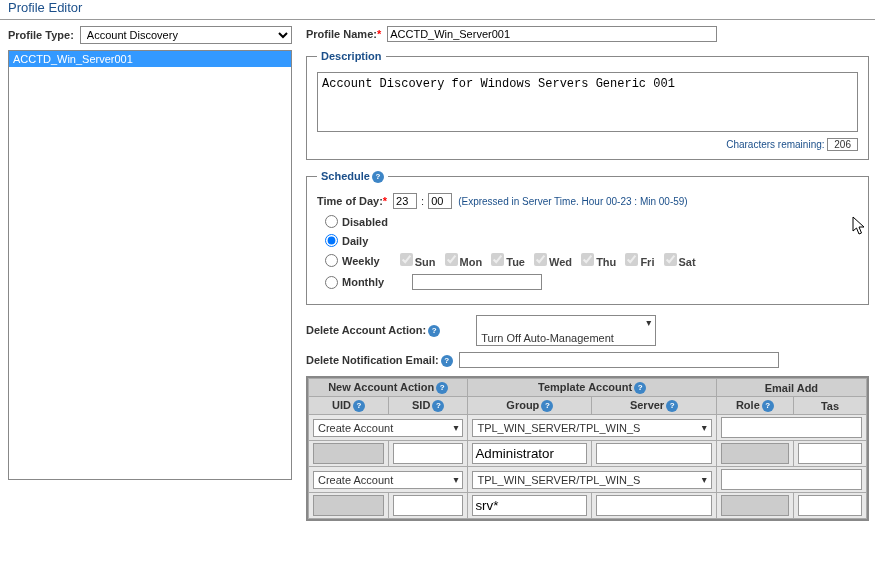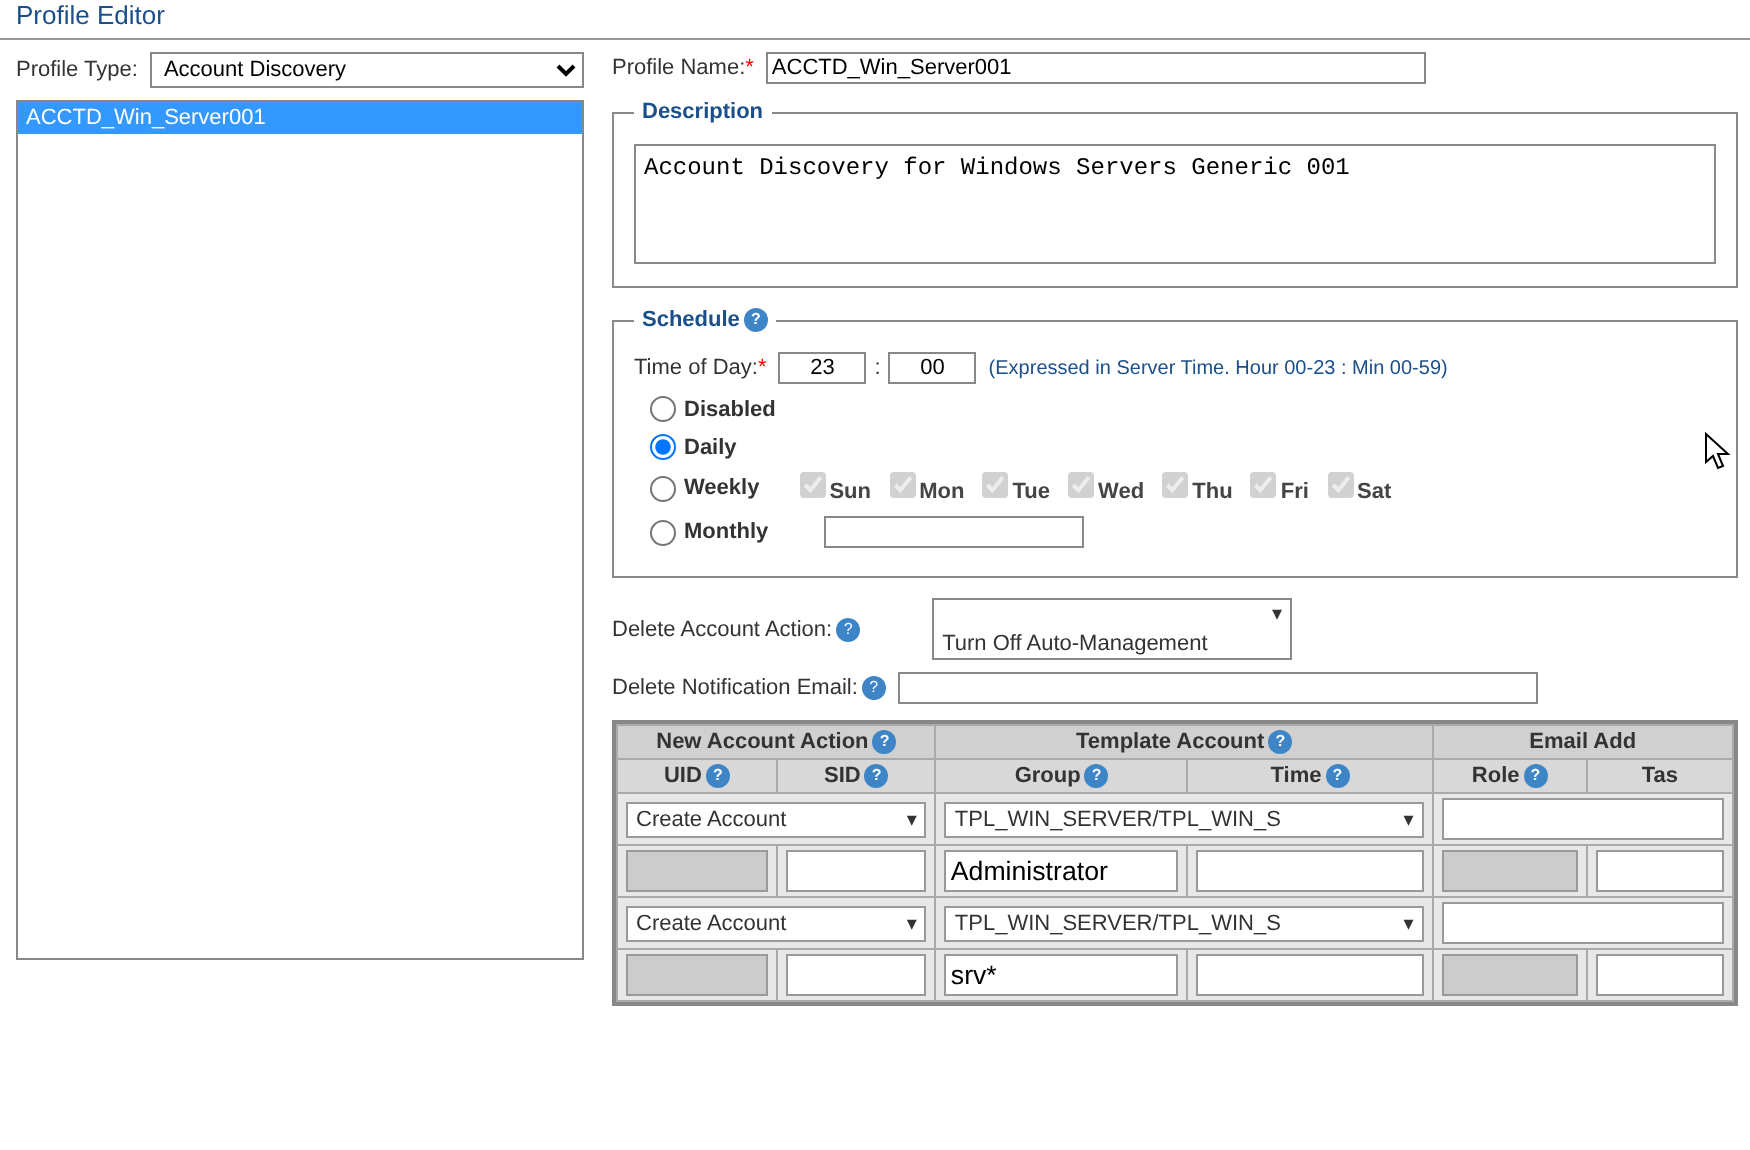--- a/index.html
+++ b/index.html
@@ -2,21 +2,21 @@
 <html><head>
 <meta charset="utf-8">
 <style>
 * { box-sizing: border-box; margin: 0; padding: 0; }
 body { font-family: Verdana, Arial, sans-serif; font-size: 11px; background: #fff; color: #333; width: 875px; height: 575px; overflow: hidden; }
 .page-title { color: #1B4F8A; font-weight: normal; font-size: 13px; padding: 0px 8px 4px; border-bottom: 1px solid #999; margin-bottom: 6px; }
 .container { display: flex; }
 .left-panel { width: 300px; padding: 0 8px; }
 .right-panel { flex: 1; padding: 0 6px; }
 .field-row { margin-bottom: 6px; display: flex; align-items: center; }
-.field-label { font-weight: normal; color: #333; margin-right: 6px; white-space: nowrap; }
+.field-label { font-weight: bold; color: #333; margin-right: 6px; white-space: nowrap; }
 .required { color: red; }
 select, input[type="text"], textarea {
   border: 1px solid #888; font-family: inherit; font-size: 11px; padding: 1px 2px; background: #fff;
 }
 .profile-type-select { flex: 1; }
 .profile-list {
   border: 1px solid #888; height: 430px; overflow-y: scroll; background: #fff; margin-top: 2px;
 }
 .profile-list-item { padding: 2px 4px; cursor: pointer; }
 .profile-list-item.selected { background: #3399ff; color: #fff; }
@@ -28,21 +28,21 @@
 .desc-textarea {
   width: 100%; height: 60px; font-family: "Courier New", monospace; font-size: 12px; resize: none; padding: 4px;
 }
 .chars-remaining { text-align: right; color: #1B4F8A; font-size: 10px; margin-top: 4px; }
 .chars-remaining .count { border: 1px solid #888; padding: 0 6px; display: inline-block; min-width: 28px; text-align: center; color: #333; }
 .help-icon {
   display: inline-block; width: 12px; height: 12px; border-radius: 50%;
   background: #3d85c6; color: #fff; font-size: 8px; text-align: center; line-height: 12px;
   margin-left: 2px; vertical-align: middle; cursor: pointer;
 }
-.time-input { width: 44px; text-align: center; }
+.time-input { width: 24px; text-align: left; }
 .time-hint { color: #1B4F8A; font-size: 10px; margin-left: 6px; }
 .radio-row { margin: 6px 0 6px 8px; display: flex; align-items: center; }
 .radio-row label { font-weight: bold; margin-left: 4px; margin-right: 20px; }
 .weekday-checks label { font-weight: bold; margin: 0 6px 0 2px; color: #444; }
 .weekday-checks input[type="checkbox"] { accent-color: #666; }
 .monthly-input { width: 130px; background: #e8e8e8; margin-left: 8px; }
 .dropdown {
   border: 1px solid #888; padding: 16px 18px 1px 4px; background: #fff; position: relative; display: inline-block; min-width: 180px; cursor: pointer;
 }
 .dropdown::after { content: "▾"; position: absolute; right: 4px; top: 1px; font-size: 10px; color: #333; }
@@ -84,20 +84,24 @@
     <div class="field-row">
       <span class="field-label">
         <span>Profile Name:</span><span class="required">*</span>
       </span>
       <input type="text" class="profile-name-input" value="ACCTD_Win_Server001" style="">
     </div>
 
     <fieldset>
       <legend>Description</legend>
       <textarea class="desc-textarea" style="">Account Discovery for Windows Servers Generic 001</textarea>
+      <div class="chars-remaining">
+        <span>Characters remaining:</span>
+        <span class="count">206</span>
+      </div>
     </fieldset>
 
     <fieldset>
       <legend>
         <span>Schedule</span><span class="help-icon">?</span>
       </legend>
       <div class="field-row">
         <span class="field-label">
           <span>Time of Day:</span><span class="required">*</span>
         </span>
@@ -153,21 +157,21 @@
         <tbody>
             <tr>
           <th colspan="2"><span>New Account Action</span><span class="help-icon">?</span></th>
           <th colspan="2"><span>Template Account</span><span class="help-icon">?</span></th>
           <th colspan="2"><span>Email Add</span></th>
         </tr>
         <tr class="subhead">
           <th><span>UID</span><span class="help-icon">?</span></th>
           <th><span>SID</span><span class="help-icon">?</span></th>
           <th><span>Group</span><span class="help-icon">?</span></th>
-          <th><span>Time</span><span class="help-icon">?</span></th>
+          <th><span>Server</span><span class="help-icon">?</span></th>
           <th><span>Role</span><span class="help-icon">?</span></th>
           <th><span>Tas</span></th>
         </tr>
         <tr>
           <td colspan="2">
                 <div class="tbl-dropdown">Create Account</div>
               </td>
           <td colspan="2">
                 <div class="tbl-dropdown">TPL_WIN_SERVER/TPL_WIN_S</div>
               </td>

